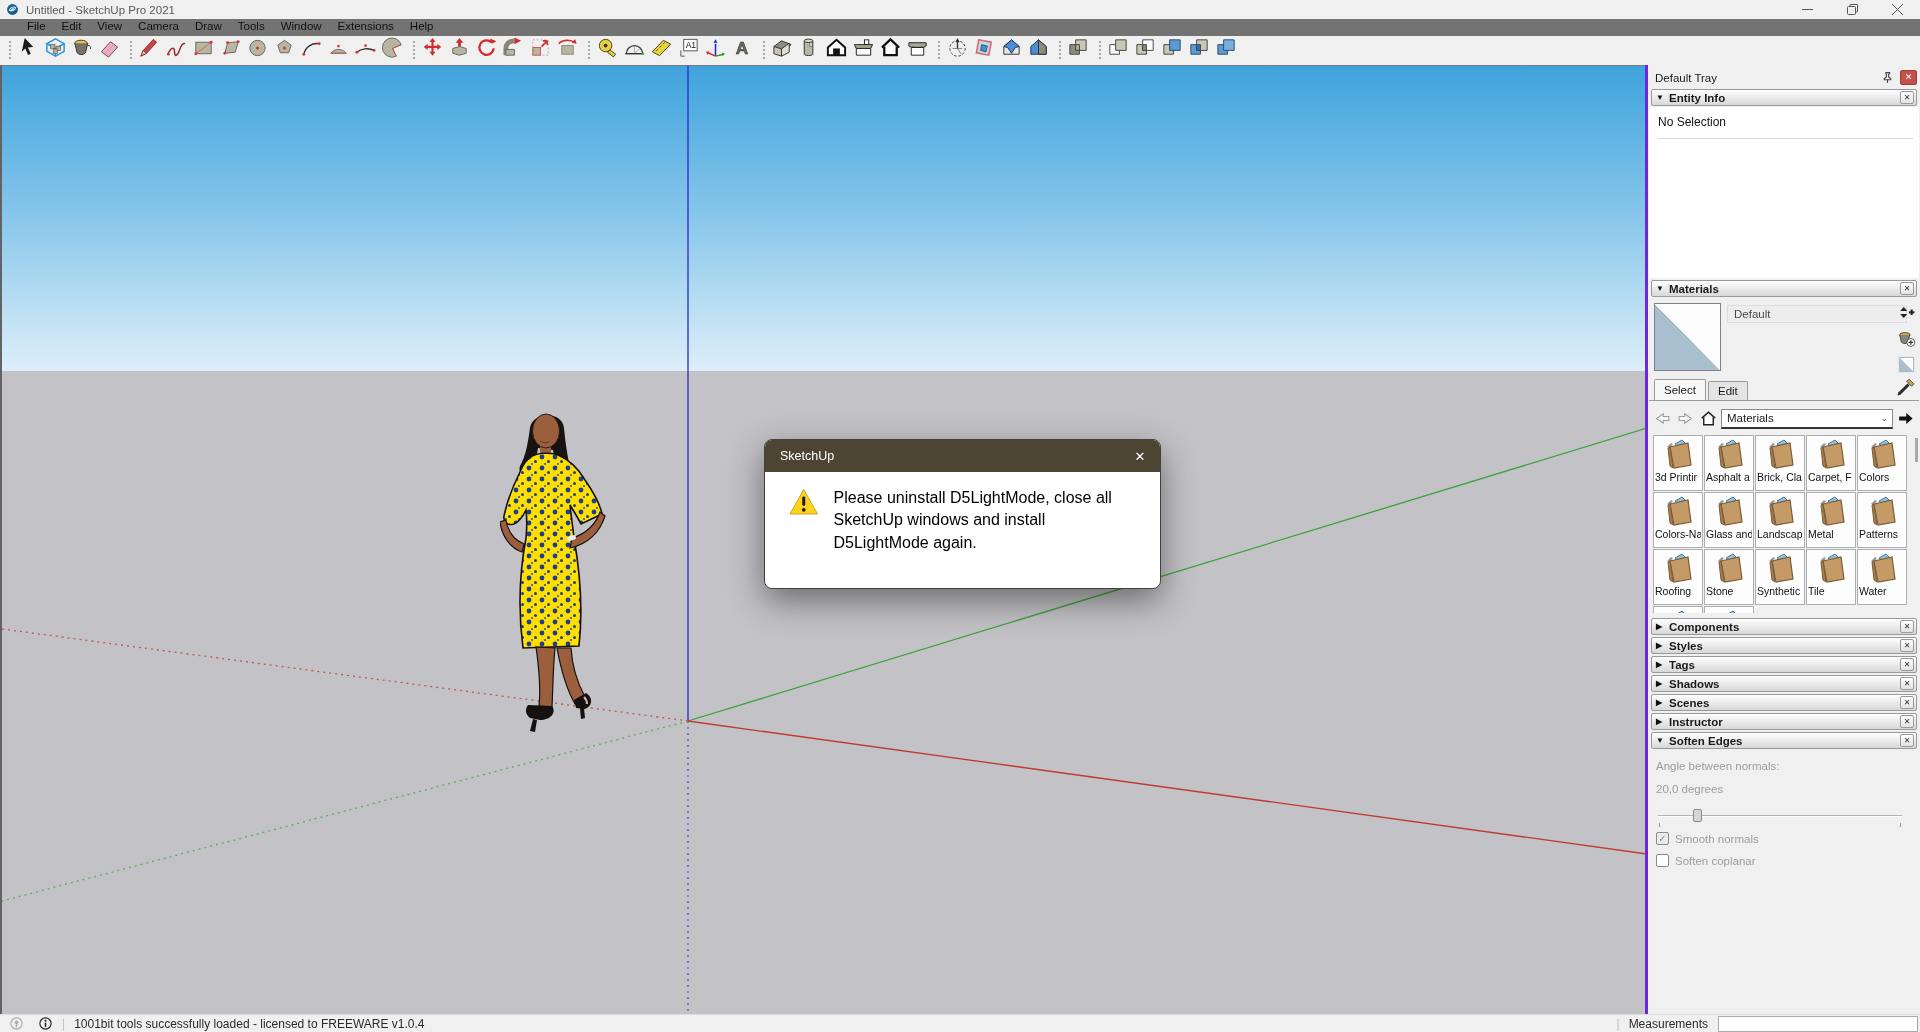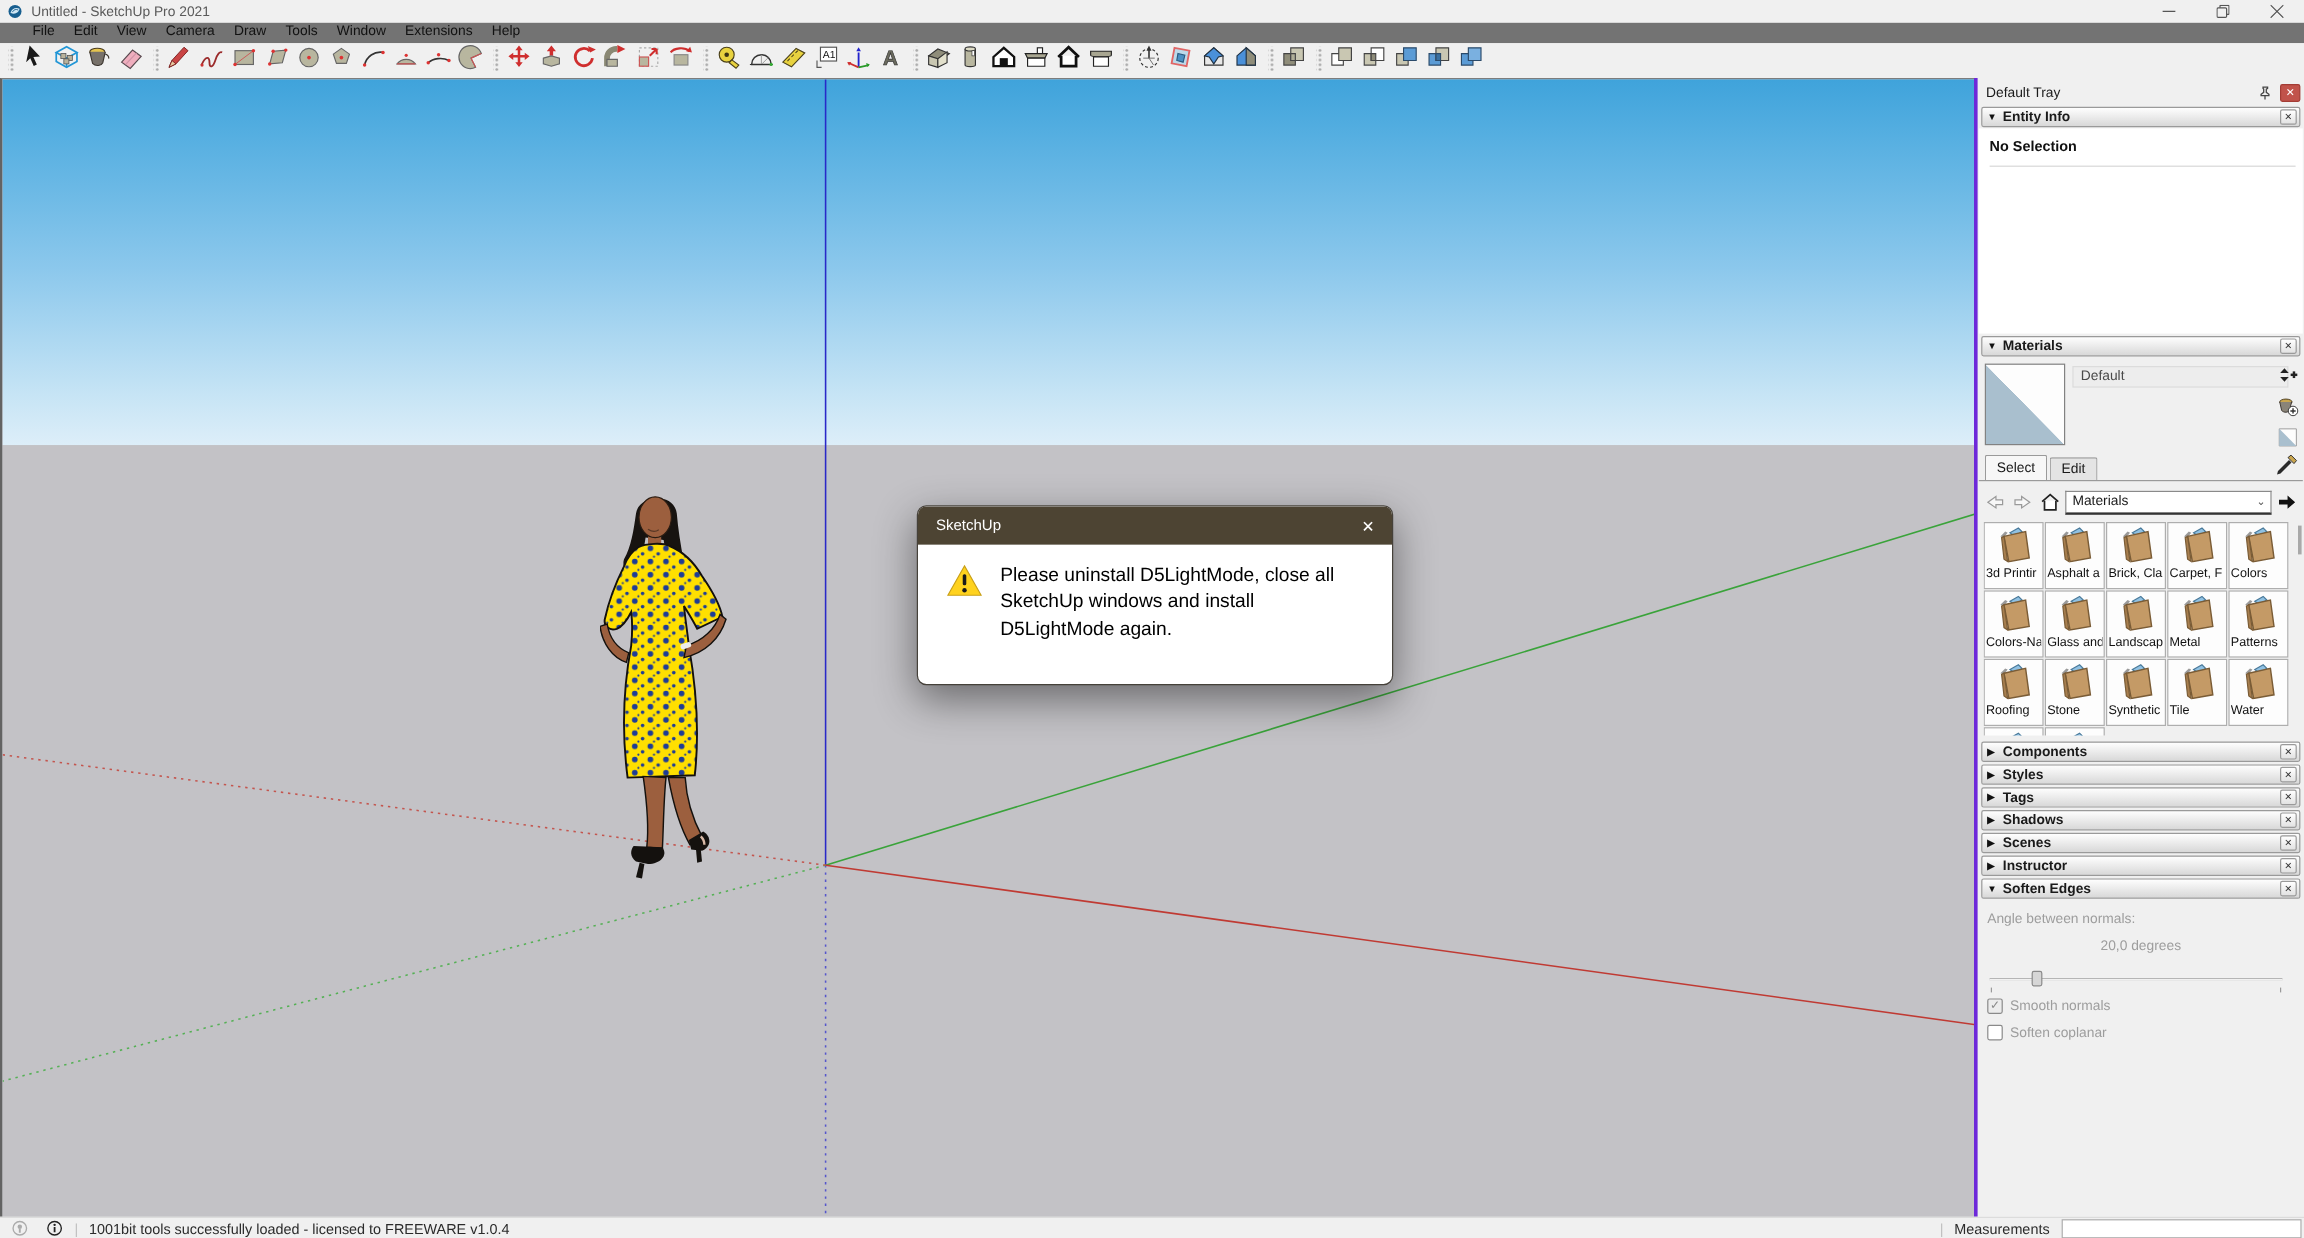--- a/index.html
+++ b/index.html
@@ -27,39 +27,39 @@
   
   .main{position:absolute;top:65px;left:0;right:0;height:949px}
   .viewport{position:absolute;left:0;top:0;width:1645px;height:949px;border-left:2px solid #636363;border-top:1px solid #7d7d7d;overflow:hidden;background:#c3c2c6}
   .sky{position:absolute;left:0;top:0;right:0;height:305px;background:linear-gradient(to bottom,#3fa3db 0%,#56afe1 16%,#8cc8ec 52%,#c6e4f5 86%,#ddeef9 100%)}
   .ground{position:absolute;left:0;top:305px;right:0;bottom:0;background:#c3c2c6}
   .axes-svg,.person-svg{position:absolute}
   .axes-svg{left:0;top:0}
   .person-svg{left:498px;top:344px}
 
   
-  .dialog{position:absolute;left:762px;top:355px;width:397px;height:150px;background:#fff;border:1px solid #45413a;border-radius:8px;box-shadow:0 12px 34px rgba(0,0,0,.45);overflow:hidden}
+  .dialog{position:absolute;left:762px;top:373px;width:397px;height:150px;background:#fff;border:1px solid #45413a;border-radius:8px;box-shadow:0 12px 34px rgba(0,0,0,.45);overflow:hidden}
   .dlg-title{height:32px;background:#4d4433;color:#fff;display:flex;align-items:center;padding-left:15px;font-size:12.5px}
   .dlg-close{margin-left:auto;width:40px;height:32px;border:0;background:transparent;color:#fff;font-size:13px;display:flex;align-items:center;justify-content:center}
   .dlg-body{height:75px;display:flex;gap:15px;padding:15px 18px 0 24px;background:#fff}
   .dlg-msg{width:345px;font-size:16px;line-height:1.4;color:#000000}
   .dlg-footer{height:43px;background:#f2f2f2;border-top:1px solid #e3e3e3;display:flex;align-items:center;justify-content:flex-end;padding-right:16px}
   .ok-btn{width:74px;height:23px;background:#fdfdfd;border:1px solid #0068b5;border-radius:4px;font-size:12px;color:#111}
 
   
   .tray{position:absolute;left:1645px;top:0;width:275px;height:949px;background:#f0f0f0;border-left:3px solid #6d28d9;font-size:11.5px;color:#1a1a1a}
   .tray-head{height:19px;margin-top:3px;display:flex;align-items:center;padding:0 3px 0 7px}
   .tray-close{width:17px;height:15px;background:#c1534b;border:1px solid #a33c35;border-radius:2px;color:#fff;font-size:9px;line-height:13px;text-align:center;margin-left:4px}
   .pin-btn{width:18px;height:15px;border:0;background:transparent;margin-left:auto;display:flex;align-items:center;justify-content:center}
   .sec-head{height:17px;margin:2px 3px 1px 3px;background:linear-gradient(#fefefe,#d8d8d8);border:1px solid #9a9a9a;border-radius:2px;display:flex;align-items:center;padding:0 2px 0 4px;font-weight:700}
   .sec-arrow{width:13px;font-size:8px;color:#111}
   .sec-title{flex:1}
   .sec-x{width:14px;height:13px;background:linear-gradient(#fff,#e2e2e2);border:1px solid #9a9a9a;border-radius:2px;font-size:8px;line-height:10px;text-align:center;color:#333;padding:0}
   .ent-body{height:171px;background:#fff;margin:0 1px;padding:8px 0 0 9px}
-  .ent-status{font-size:12px;font-weight:700;color:#111}
+  .ent-status{font-size:12px;font-weight:400;color:#111}
   .ent-sep{margin:9px 6px 0 0;border-top:1px solid #d8d8d8}
 
   .mat-body{position:relative;height:318px;margin:0 1px;background:#f0f0f0}
   .mat-thumb{position:absolute;left:5px;top:5px;width:67px;height:68px;border:1px solid #828282;background:linear-gradient(to top right,#a9bfce 49.6%,#fdfdfd 50%)}
   .mat-name{position:absolute;left:78px;top:7px;width:180px;height:18px;background:#ededed;border:1px solid #dcdcdc;color:#4a4a4a;font-size:11.5px;line-height:16px;padding-left:6px}
   .mat-sidebtn{position:absolute;right:3px;width:19px;height:19px;border:0;background:transparent;padding:0}
   .mat-tabsrow{position:absolute;left:0;top:82px;right:0;height:21px;border-bottom:1px solid #9a9a9a;display:flex;align-items:flex-end;padding-left:5px}
   .tab{height:19px;padding:0 9px;font-size:11.5px;background:#e4e4e4;border:1px solid #9a9a9a;border-bottom:none;border-radius:2px 2px 0 0;margin-right:2px;line-height:18px}
   .tab.active{background:#f7f7f7;height:21px;line-height:20px}
   .dropper{position:absolute;right:4px;top:80px;width:20px;height:20px;border:0;background:transparent;padding:0}
@@ -67,21 +67,21 @@
   .nav-btn{width:21px;height:21px;border:0;background:transparent;padding:1px}
   .combo{flex:1;height:20px;background:#fff;border:1px solid #8a8a8a;border-bottom:2px solid #333;display:flex;align-items:center;padding-left:5px;font-size:11.5px}
   .combo .chev{margin-left:auto;margin-right:4px;color:#555;font-size:9px}
   .mat-grid{position:absolute;left:4px;top:137px;width:260px;height:178px;overflow:hidden;display:flex;flex-wrap:wrap;align-content:flex-start;gap:1px}
   .mat-cell{width:50px;height:56px;background:#fdfdfd;border:1px solid #aeaeae;display:flex;flex-direction:column;align-items:center}
   .mat-cell svg{width:34px;height:30px;margin-top:3px}
   .mat-label{width:46px;font-size:10.5px;color:#111;white-space:nowrap;overflow:hidden}
   .mat-scroll{position:absolute;right:1px;top:140px;width:3px;height:24px;background:#a9a9a9}
 
   .soften-body{padding:10px 8px 0 8px;color:#9d9d9d;font-size:11.5px}
-  .soften-val{text-align:center;margin-top:11px}
+  .soften-val{margin-top:11px}
   .slider{position:relative;margin:14px 2px 0 2px;height:14px}
   .slider .track{position:absolute;left:0;right:8px;top:6px;height:2px;background:#b5b5b5;border-bottom:1px solid #fff}
   .slider .thumb{position:absolute;left:14%;top:0;width:9px;height:13px;background:#d6d6d6;border:1px solid #8a8a8a;border-radius:2px}
   .slider .tick{position:absolute;top:14px;width:1px;height:4px;background:#9a9a9a}
   .chk-row{display:flex;align-items:center;gap:6px;margin-top:9px}
   .chk{width:13px;height:13px;background:#fff;border:1px solid #8a8a8a;border-radius:2px;font-size:10px;line-height:11px;text-align:center;color:#8a8a8a}
   .chk.checked{background:#ececec}
 
   
   .statusbar{position:absolute;left:0;right:0;top:1014px;height:18px;background:#f0f0f0;border-top:1px solid #dcdcdc;display:flex;align-items:center;font-size:12px;color:#2b2b2b}

